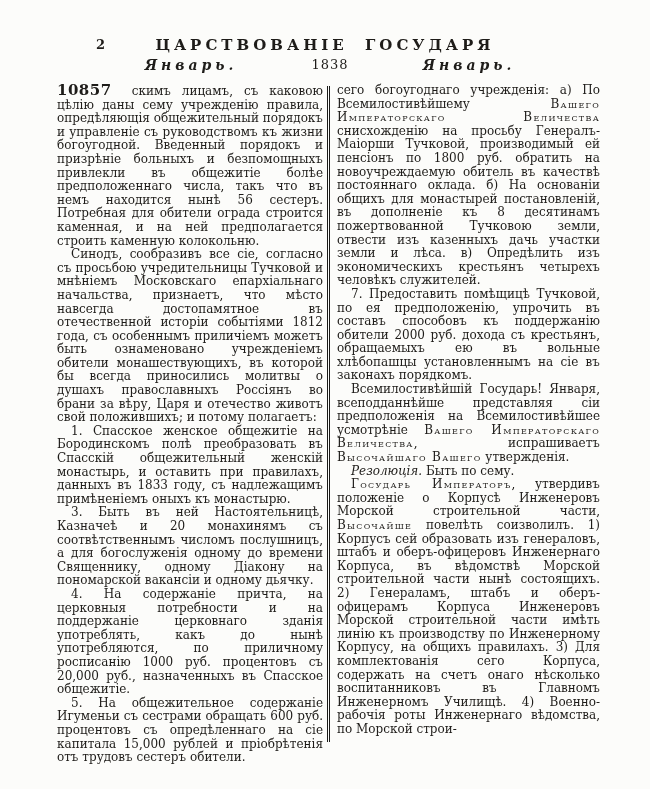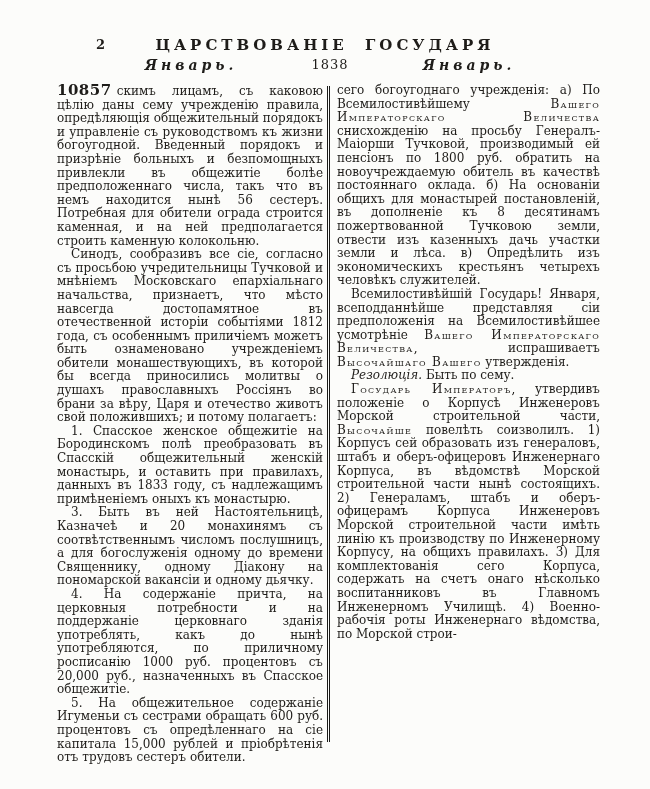--- a/index.html
+++ b/index.html
@@ -47,21 +47,21 @@
     position: absolute; left: 327px; top: 86px;
     height: 656px; width: 1px;
     border-left: 1px solid #1a1a18;
     border-right: 1px solid #1a1a18;
     background: #fcfcfa;
   }
   .col p { margin: 0; padding: 0; }
   .col p.ind { text-indent: 14px; }
   .art-num {
     font-weight: 700; font-size: 15px;
-    letter-spacing: 0.5px; margin-right: 5px;
+    letter-spacing: 0.5px; margin-right: 20px;
   }
   .lead-num { font-weight: 700; font-size: 14px; letter-spacing: 0.5px; }
   .sc { font-variant: small-caps; letter-spacing: 1.3px; }
   .it { font-style: italic; }
 </style>
 </head>
 <body>
 
 <div class="page">
 
@@ -81,18 +81,19 @@
     <p class="ind"><span>3. Быть въ ней Настоятельницѣ, Казначеѣ и 20 монахинямъ съ соотвѣтственнымъ числомъ послушницъ, а для богослуженія одному до времени Священнику, одному Діакону на пономарской вакансіи и одному дьячку.</span></p>
     <p class="ind"><span>4. На содержаніе причта, на церковныя потребности и на поддержаніе церковнаго зданія употреблять, какъ до нынѣ употребляются, по приличному росписанію 1000 руб. процентовъ съ 20,000 руб., назначенныхъ въ Спасское общежитіе.</span></p>
     <p class="ind"><span>5. На общежительное содержаніе Игуменьи съ сестрами обращать 600 руб. процентовъ съ опредѣленнаго на сіе капитала 15,000 рублей и пріобрѣтенія отъ трудовъ сестеръ обители.</span></p>
 
   </div>
 
   <div class="divider"></div>
 
   <div class="col col-right">
     <p class="cont"><span>сего богоугоднаго учрежденія: а) По Всемилостивѣйшему </span><span class="sc">Вашего Императорскаго Величества</span><span> снисхожденію на просьбу Генералъ-Маіорши Тучковой, производимый ей пенсіонъ по 1800 руб. обратить на новоучреждаемую обитель въ качествѣ постояннаго оклада. б) На основаніи общихъ для монастырей постановленій, въ дополненіе къ 8 десятинамъ пожертвованной Тучковою земли, отвести изъ казенныхъ дачь участки земли и лѣса. в) Опредѣлить изъ экономическихъ крестьянъ четырехъ человѣкъ служителей.</span></p>
+    <p class="ind"><span>7. Предоставить помѣщицѣ Тучковой, по ея предположенію, упрочить въ составъ способовъ къ поддержанію обители 2000 руб. дохода съ крестьянъ, обращаемыхъ ею въ вольные хлѣбопашцы установленнымъ на сіе въ законахъ порядкомъ.</span></p>
     <p class="ind"><span>Всемилостивѣйшій Государь! Января, всеподданнѣйше представляя сіи предположенія на Всемилостивѣйшее усмотрѣніе </span><span class="sc">Вашего Императорскаго Величества</span><span>, испрашиваетъ </span><span class="sc">Высочайшаго Вашего</span><span> утвержденія.</span></p>
     <p class="ind"><span class="it">Резолюція.</span><span> Быть по сему.</span></p>
     <p class="ind"><span class="sc">Государь Императоръ</span><span>, утвердивъ положеніе о Корпусѣ Инженеровъ Морской строительной части, </span><span class="sc">Высочайше</span><span> повелѣть соизволилъ. 1) Корпусъ сей образовать изъ генераловъ, штабъ и оберъ-офицеровъ Инженернаго Корпуса, въ вѣдомствѣ Морской строительной части нынѣ состоящихъ. 2) Генераламъ, штабъ и оберъ-офицерамъ Корпуса Инженеровъ Морской строительной части имѣть линію къ производству по Инженерному Корпусу, на общихъ правилахъ. 3) Для комплектованія сего Корпуса, содержать на счетъ онаго нѣсколько воспитанниковъ въ Главномъ Инженерномъ Училищѣ. 4) Военно-рабочія роты Инженернаго вѣдомства, по Морской строи-</span></p>
   </div>
 
 </div>
 
 </body></html>

